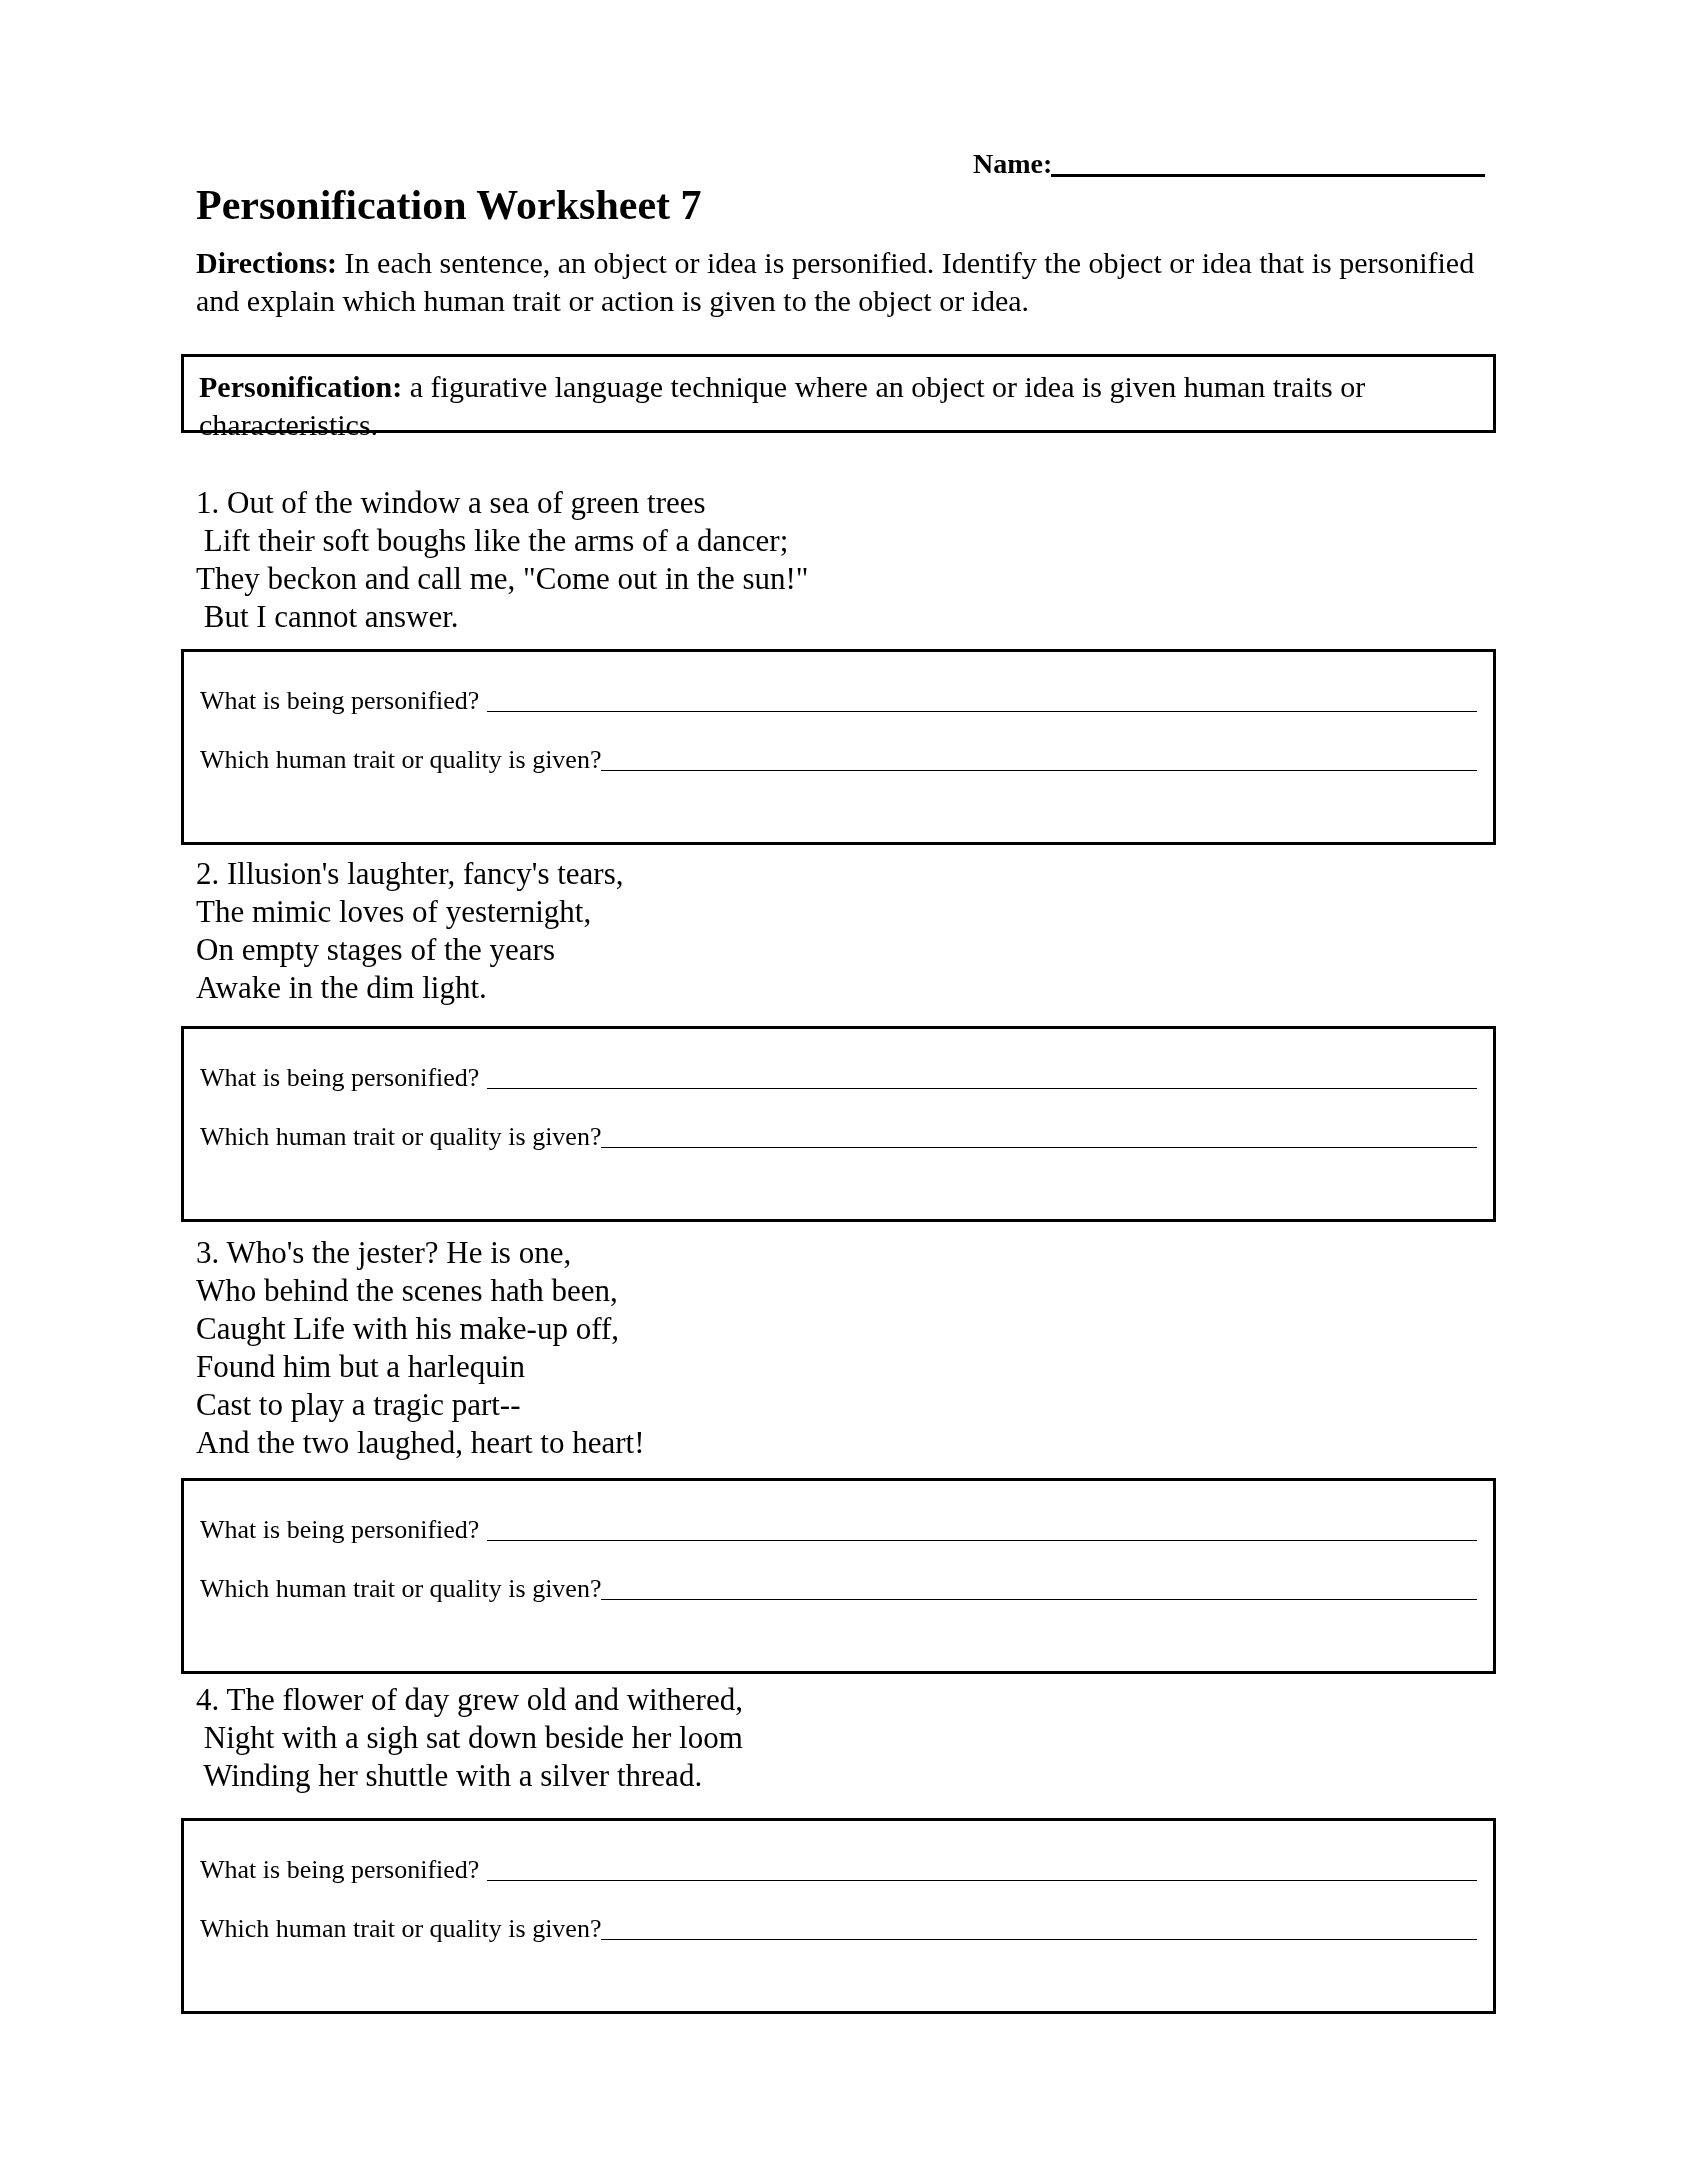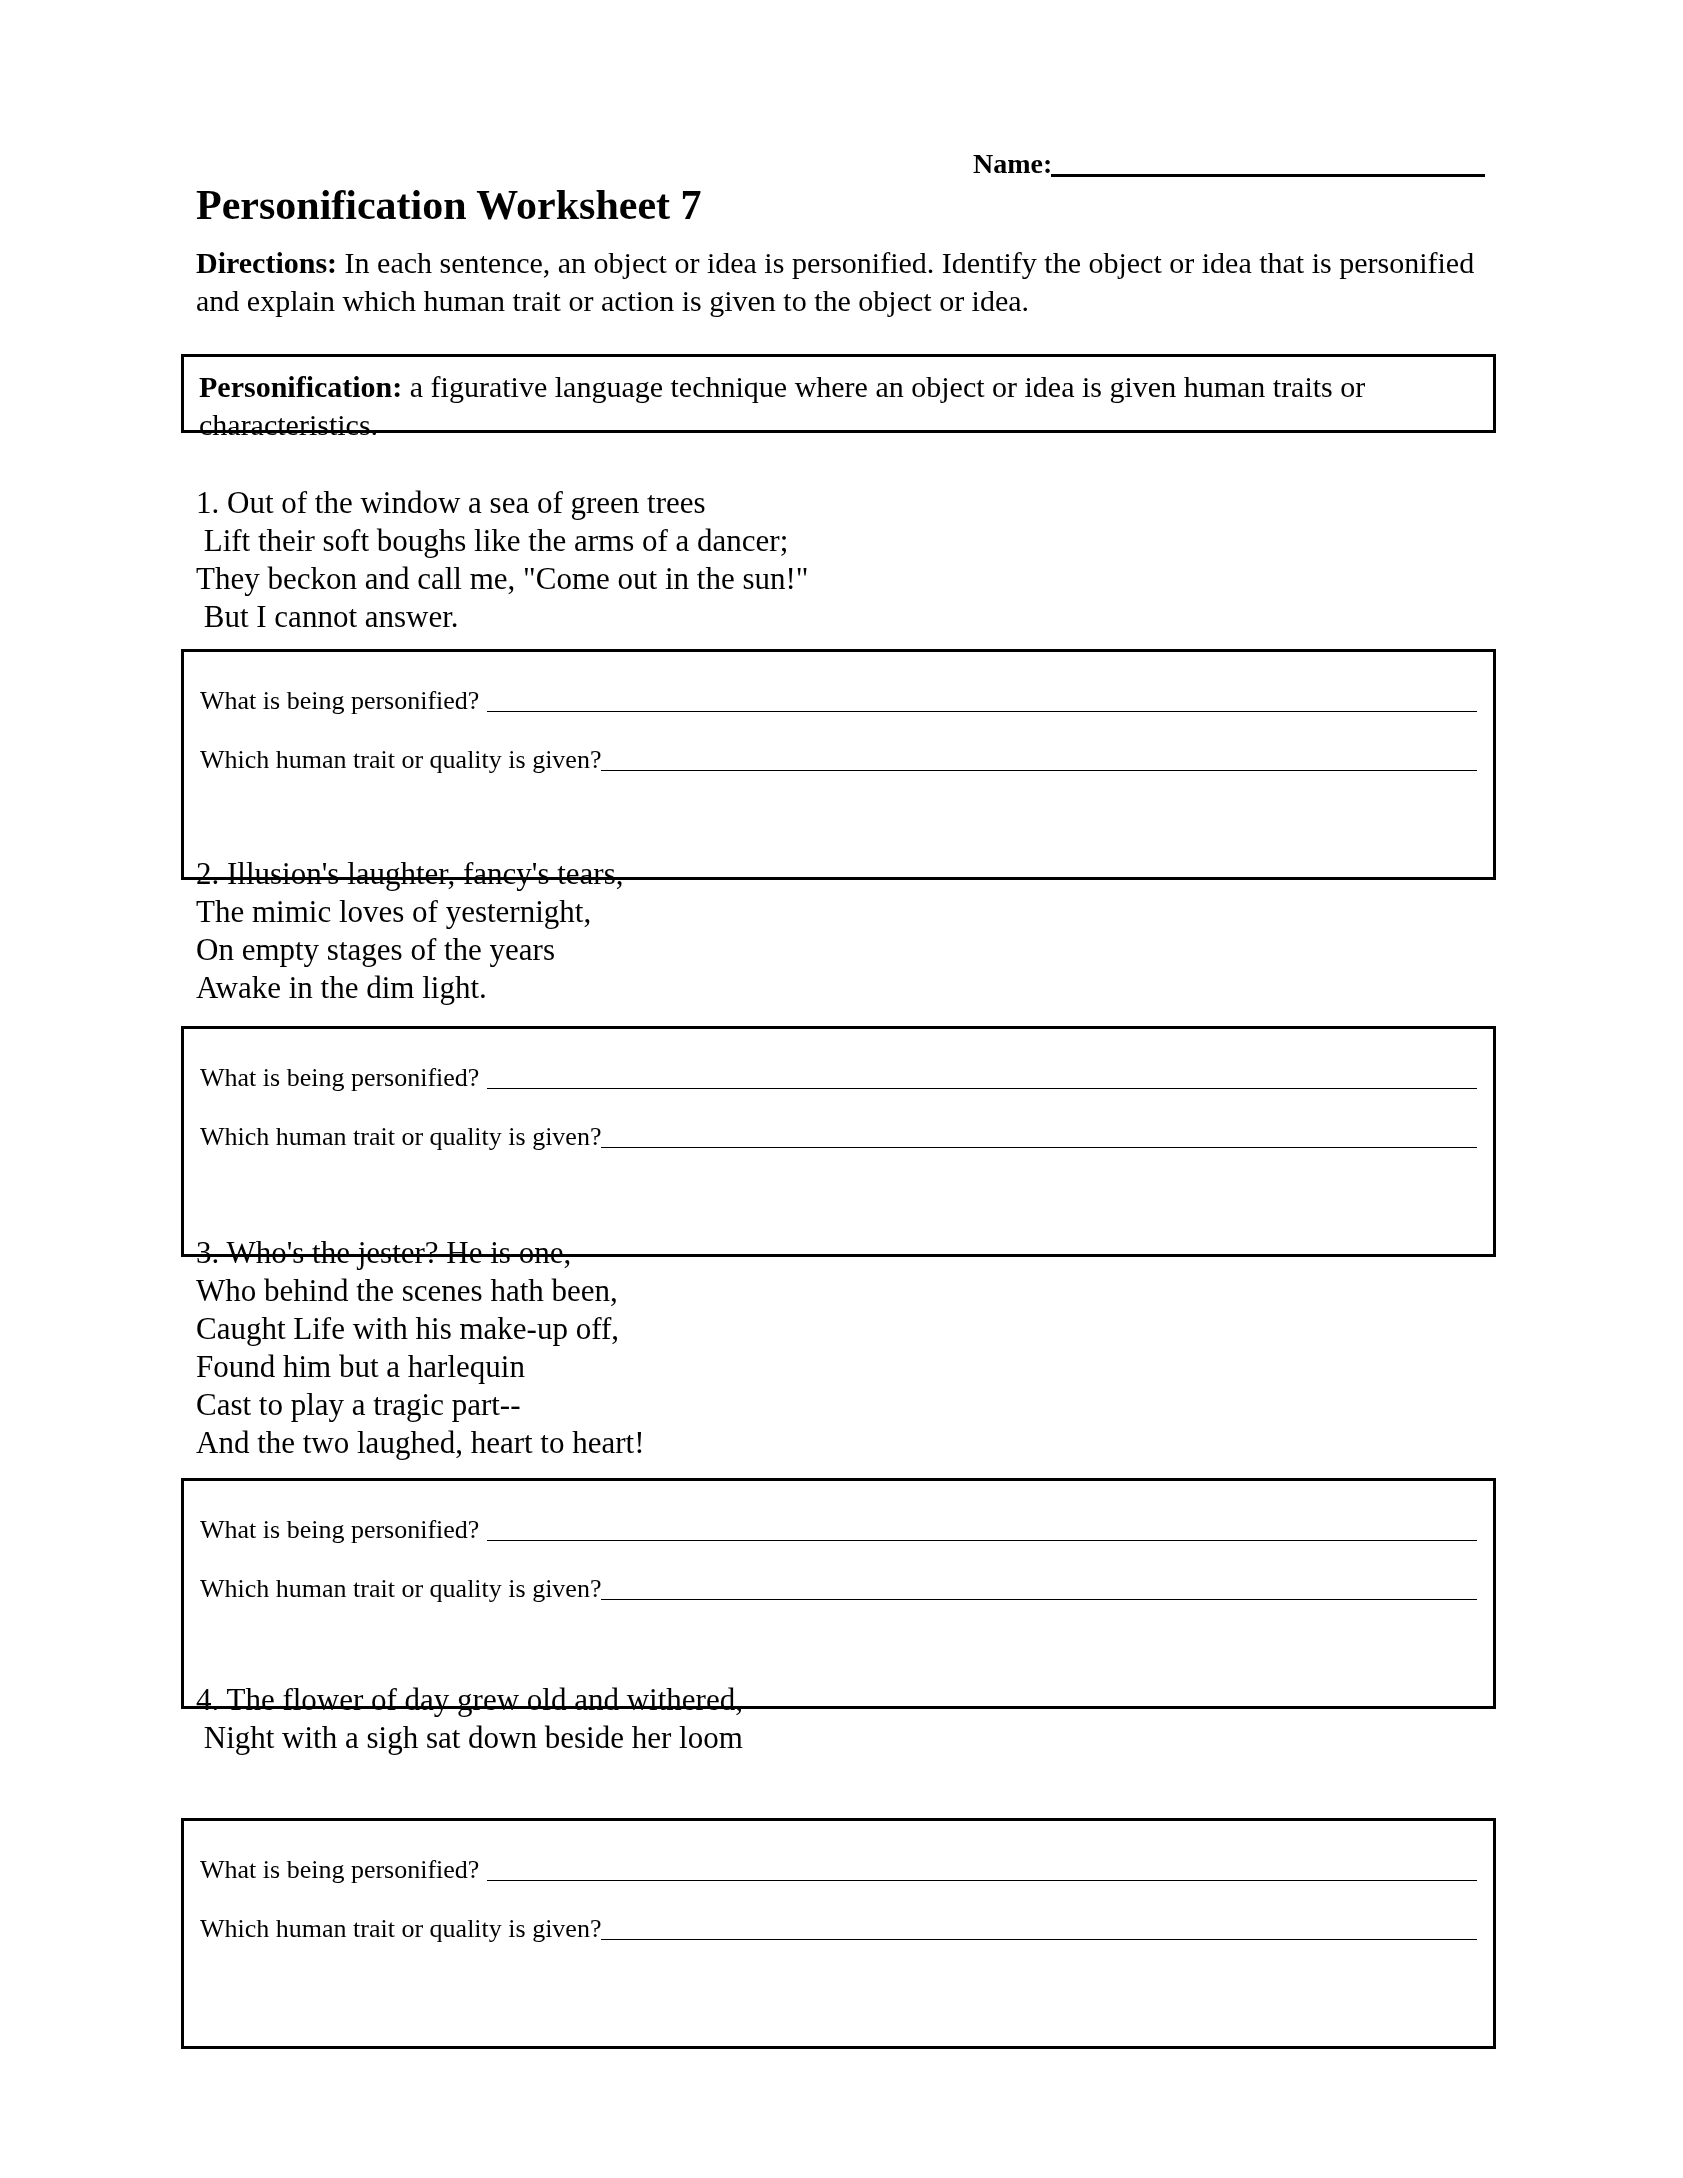--- a/index.html
+++ b/index.html
@@ -9,21 +9,21 @@
   }
   .abs { position: absolute; }
   .name-label { left: 973px; top: 149px; font-size: 28px; font-weight: bold; line-height: 30px; }
   .name-line { left: 1051px; top: 174px; width: 434px; height: 0; border-bottom: 3px solid #000; }
   .title { left: 196px; top: 180px; font-size: 42px; font-weight: bold; line-height: 51px; white-space: nowrap; }
   .directions { left: 196px; top: 244px; width: 1307px; font-size: 30px; line-height: 38px; }
   .directions b { font-weight: bold; text-align: right; }
   .box { left: 181px; width: 1315px; border: 3px solid #000; box-sizing: border-box; }
   .def-box { top: 354px; height: 79px; padding: 11px 14px 0 15px; font-size: 30px; line-height: 38px; }
   .poem { left: 196px; font-size: 31px; line-height: 38px; white-space: pre; }
-  .answer-box { height: 231px; }
+  .answer-box { height: 196px; }
   .prompt-row { position: absolute; left: 16px; right: 16px; display: flex; align-items: flex-end; font-size: 26px; line-height: 30px; white-space: nowrap; }
   .prompt-row .label { flex: none; }
   .prompt-row .blank { flex: 1; border-bottom: 1.5px solid #000; margin-bottom: 4px; height: 0; }
   .prompt-row .blank.gap { margin-left: 8px; }
 </style>
 </head>
 <body>
 
 <div class="abs name-label">Name:</div>
 <div class="abs name-line"></div>
@@ -62,21 +62,21 @@
   <div class="prompt-row" style="top:34px;">
     <span class="label">What is being personified?</span>
     <span class="blank gap"></span>
   </div>
   <div class="prompt-row" style="top:93px;">
     <span class="label">Which human trait or quality is given?</span>
     <span class="blank"></span>
   </div>
 </div>
 
-<div class="abs poem" style="top:1681px;"><div>4. The flower of day grew old and withered,</div><div> Night with a sigh sat down beside her loom</div></div>
+<div class="abs poem" style="top:1681px;"><div>4. The flower of day grew old and withered,</div><div> Night with a sigh sat down beside her loom</div><div> Winding her shuttle with a silver thread.</div></div>
 <div class="abs box answer-box" style="top:1818px;">
   <div class="prompt-row" style="top:34px;">
     <span class="label">What is being personified?</span>
     <span class="blank gap"></span>
   </div>
   <div class="prompt-row" style="top:93px;">
     <span class="label">Which human trait or quality is given?</span>
     <span class="blank"></span>
   </div>
 </div>

